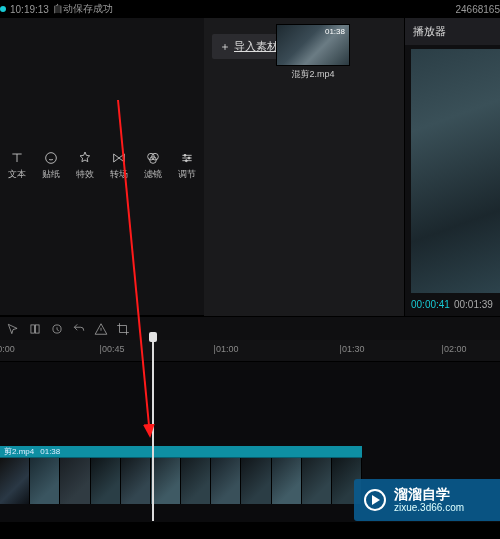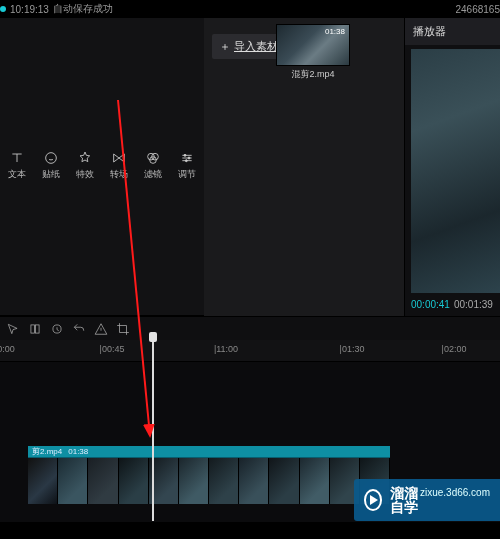--- a/index.html
+++ b/index.html
@@ -81,21 +81,20 @@
     border-left:2px solid #dcdcdc; left:152px; z-index:20;
   }
   .playhead::before {
     content:""; position:absolute; top:-6px; left:-5px;
     width:8px; height:10px; background:#e2e2e2; border-radius:2px;
   }
   .tracks { height:160px; background:#0b0b0d; position:relative; }
   .track-clip {
     position:absolute; left:0; top:84px; height:44px; width:362px;
     background:#0f6a7c;
-    margin-left:28px;
   }
   .track-clip .clip-header {
     height:12px; background:#0e8fa3; font-size:8px; color:#def;
     display:flex; align-items:center; padding:0 4px; gap:6px;
     border-bottom:1px solid #085f70;
   }
   .track-clip .frames {
     height:46px; display:flex; overflow:hidden;
   }
   .track-clip .fr {
@@ -122,21 +121,21 @@
     padding:0 10px; z-index:40; gap:8px;
   }
   .watermark .play {
     width:22px;height:22px;border:2px solid #fff;border-radius:50%;
     display:flex;align-items:center;justify-content:center;
   }
   .watermark .play::before{
     content:"";border-style:solid;border-width:5px 0 5px 8px;
     border-color:transparent transparent transparent #fff; margin-left:2px;
   }
-  .watermark .wm-text { display:flex; flex-direction:row; line-height:1;}
+  .watermark .wm-text { display:flex; flex-direction:column; line-height:1;}
   .watermark .wm-big { color:#fff; font-size:14px; font-weight:bold;}
   .watermark .wm-small { color:#dff; font-size:10px; margin-top:2px;}
   .arrow {
     position:absolute; z-index:30; pointer-events:none;
   }
 </style>
 </head>
 <body>
 
 <div class="titlebar">
@@ -253,21 +252,21 @@
   <span class="ti">
       <svg viewBox="0 0 24 24">
         <path d="M6 2v16h16M2 6h16v16"></path>
       </svg>
     </span>
 </div>
 
 <div class="ruler">
   <span class="tick" style="left:6px">0:00</span>
   <span class="tick" style="left:112px">|00:45</span>
-  <span class="tick" style="left:226px">|11:00</span>
+  <span class="tick" style="left:226px">|01:00</span>
   <span class="tick" style="left:352px">|01:30</span>
   <span class="tick" style="left:454px">|02:00</span>
 </div>
 
 <div class="tracks">
   <div class="track-clip">
     <div class="clip-header">
       <span>剪2.mp4</span>
       <span>01:38</span>
     </div>

